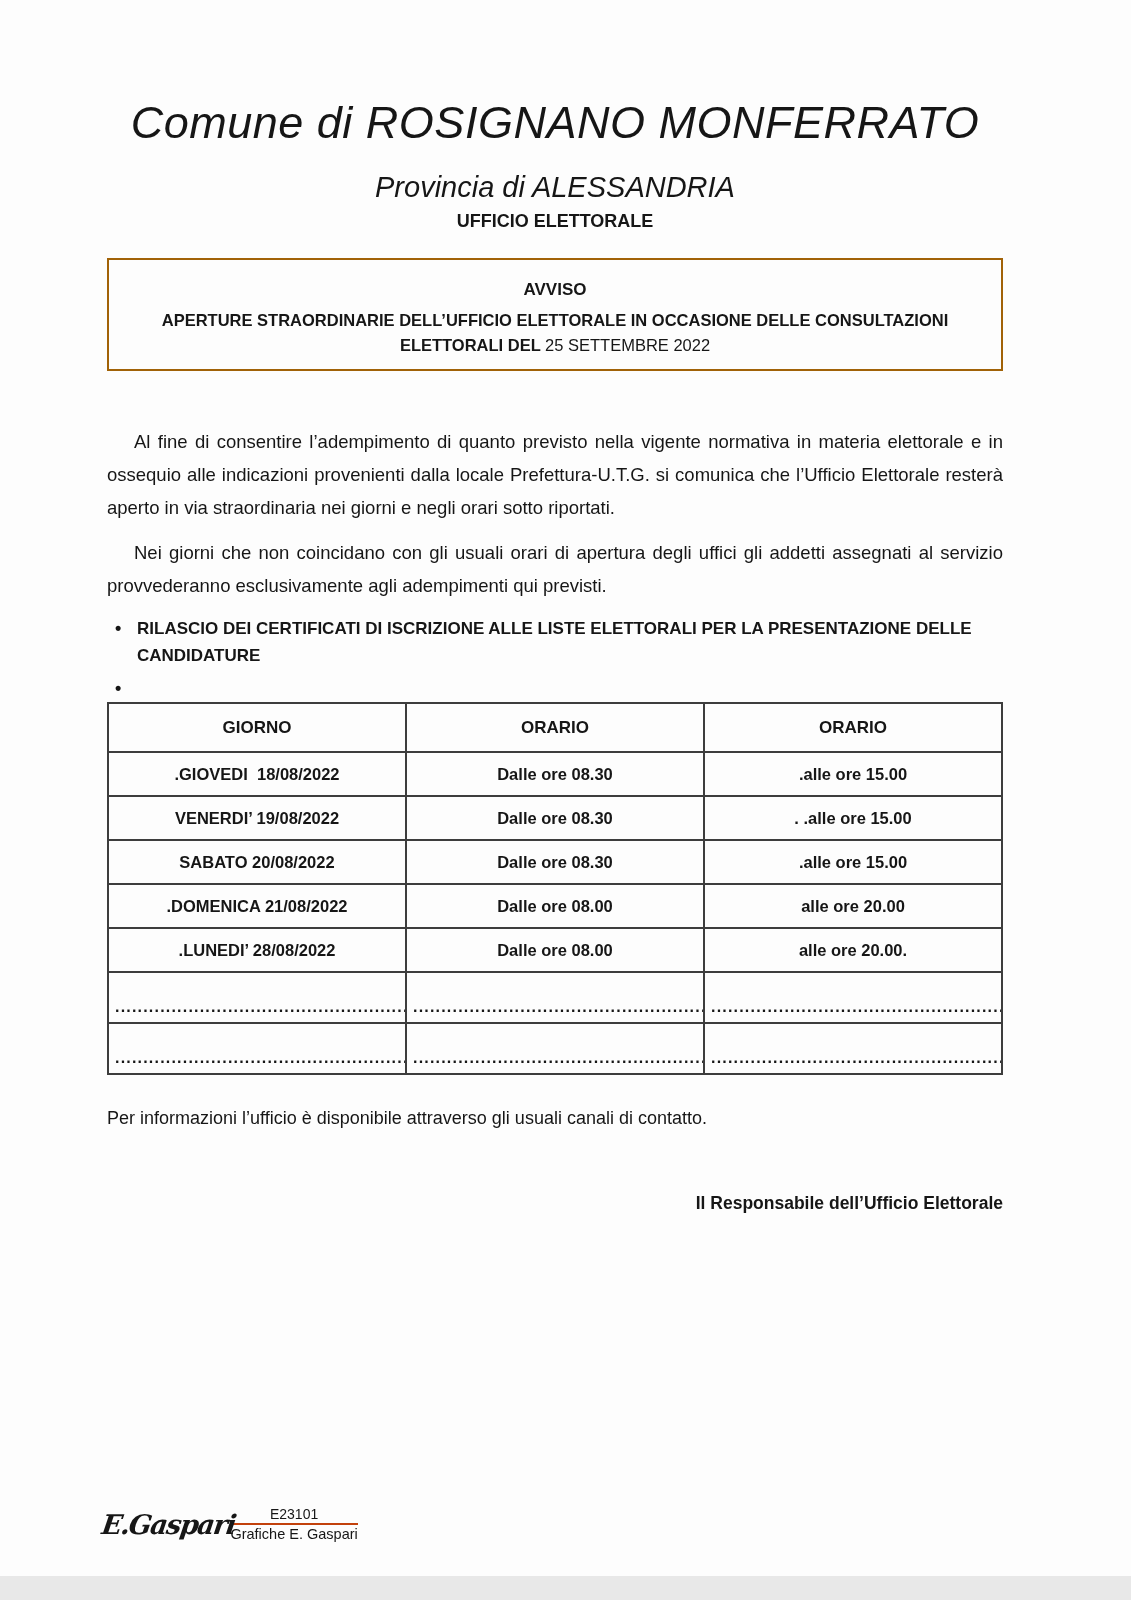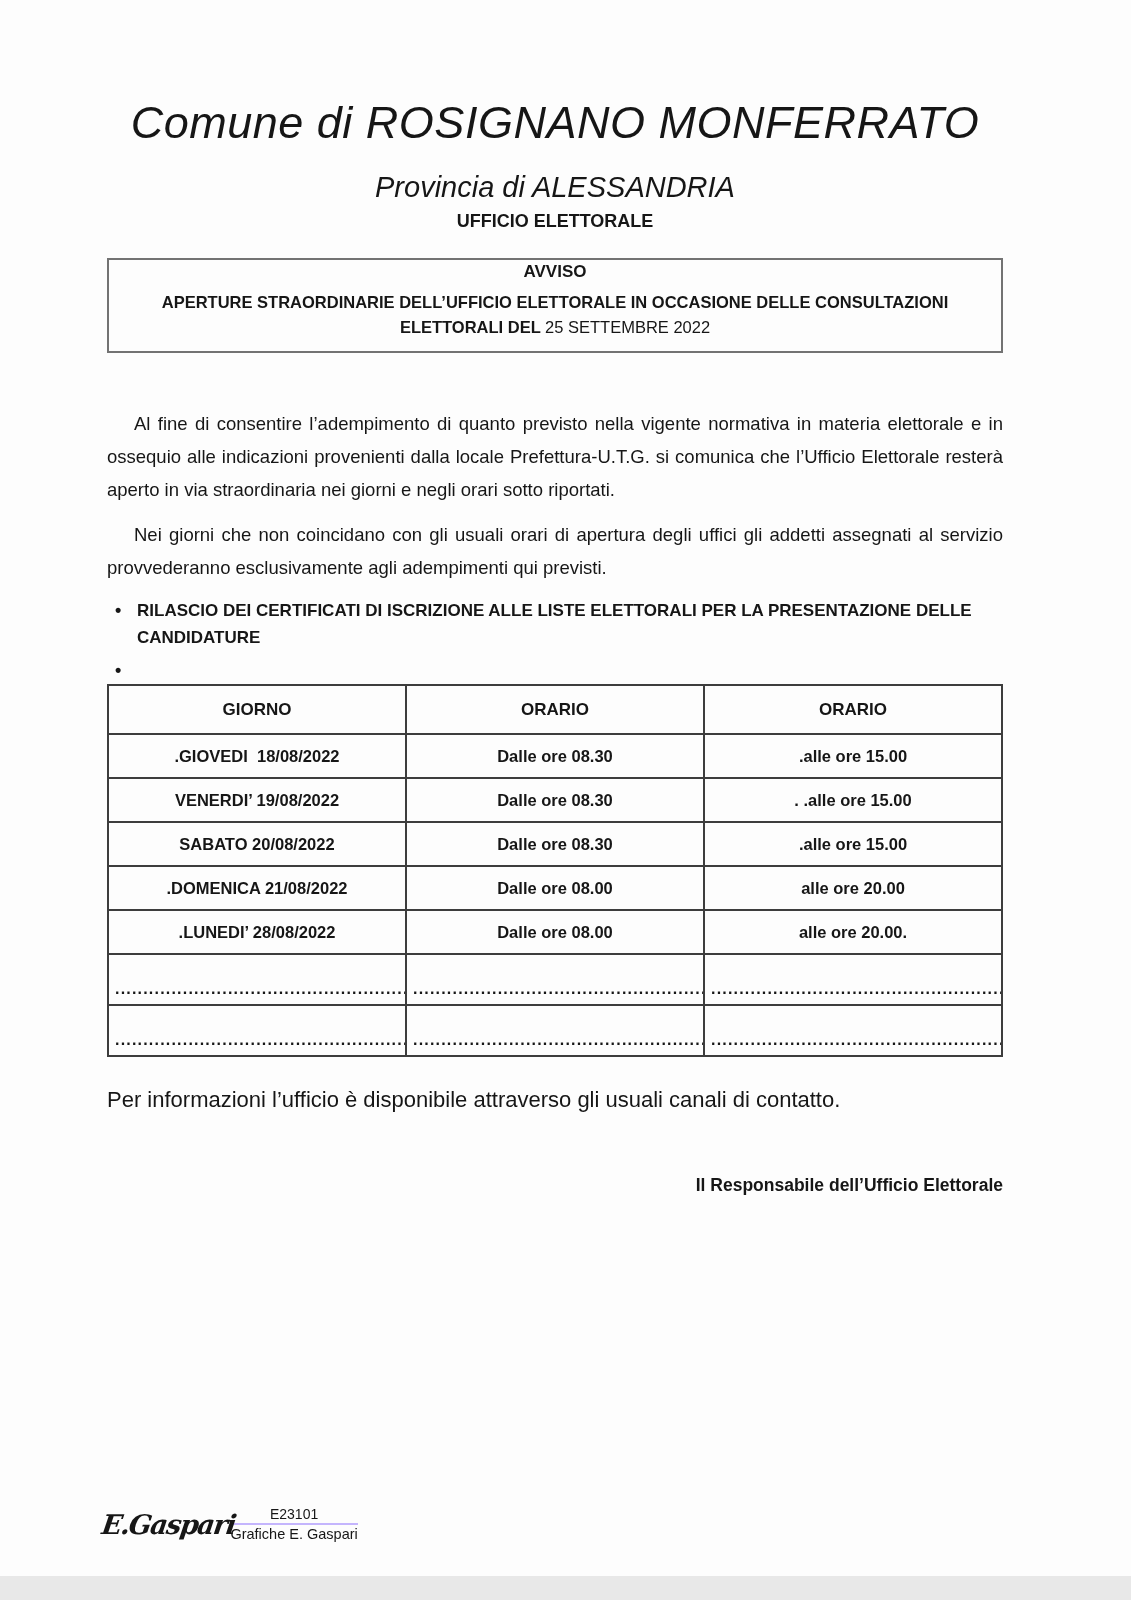--- a/index.html
+++ b/index.html
@@ -34,22 +34,22 @@
   }
   .office {
     font-weight: bold;
     font-size: 18px;
     text-align: center;
     margin: 7px 0 0;
   }
 
   .notice-box {
     margin-top: 26px;
-    border: 2px solid #737373;
-    padding: 2px 34px 11px;
+    border: 2px solid #a16207;
+    padding: 20px 34px 11px;
     background: #fdfdfd;
   }
   .notice-title {
     font-weight: bold;
     font-size: 17px;
     text-align: center;
     margin: 0;
   }
   .notice-sub {
     margin: 8px 0 0;
@@ -108,21 +108,21 @@
     overflow: hidden;
     white-space: nowrap;
     text-align: left;
     padding: 0 6px 6px;
     font-size: 16px;
     letter-spacing: 1.2px;
   }
 
   .contact {
     margin: 30px 0 0;
-    font-size: 22px;
+    font-size: 18px;
     line-height: 26px;
     text-align: left;
   }
   .signature {
     margin: 62px 0 0;
     text-align: right;
     font-weight: bold;
     font-size: 17.5px;
   }
 
@@ -139,21 +139,21 @@
     font-weight: bold;
     font-size: 27px;
     letter-spacing: -1.5px;
     transform: skewX(-8deg);
     white-space: nowrap;
   }
   .print-code { margin-left: -5px; text-align: center; }
   .print-code .code {
     font-size: 14px;
     line-height: 16px;
-    border-bottom: 2px solid #c4b5fd;
+    border-bottom: 2px solid #c2410c;
     padding: 0 6px 1px;
     min-width: 128px;
   }
   .print-code .pname {
     font-size: 14.5px;
     line-height: 17px;
     padding-top: 1px;
   }
 </style>
 </head>

